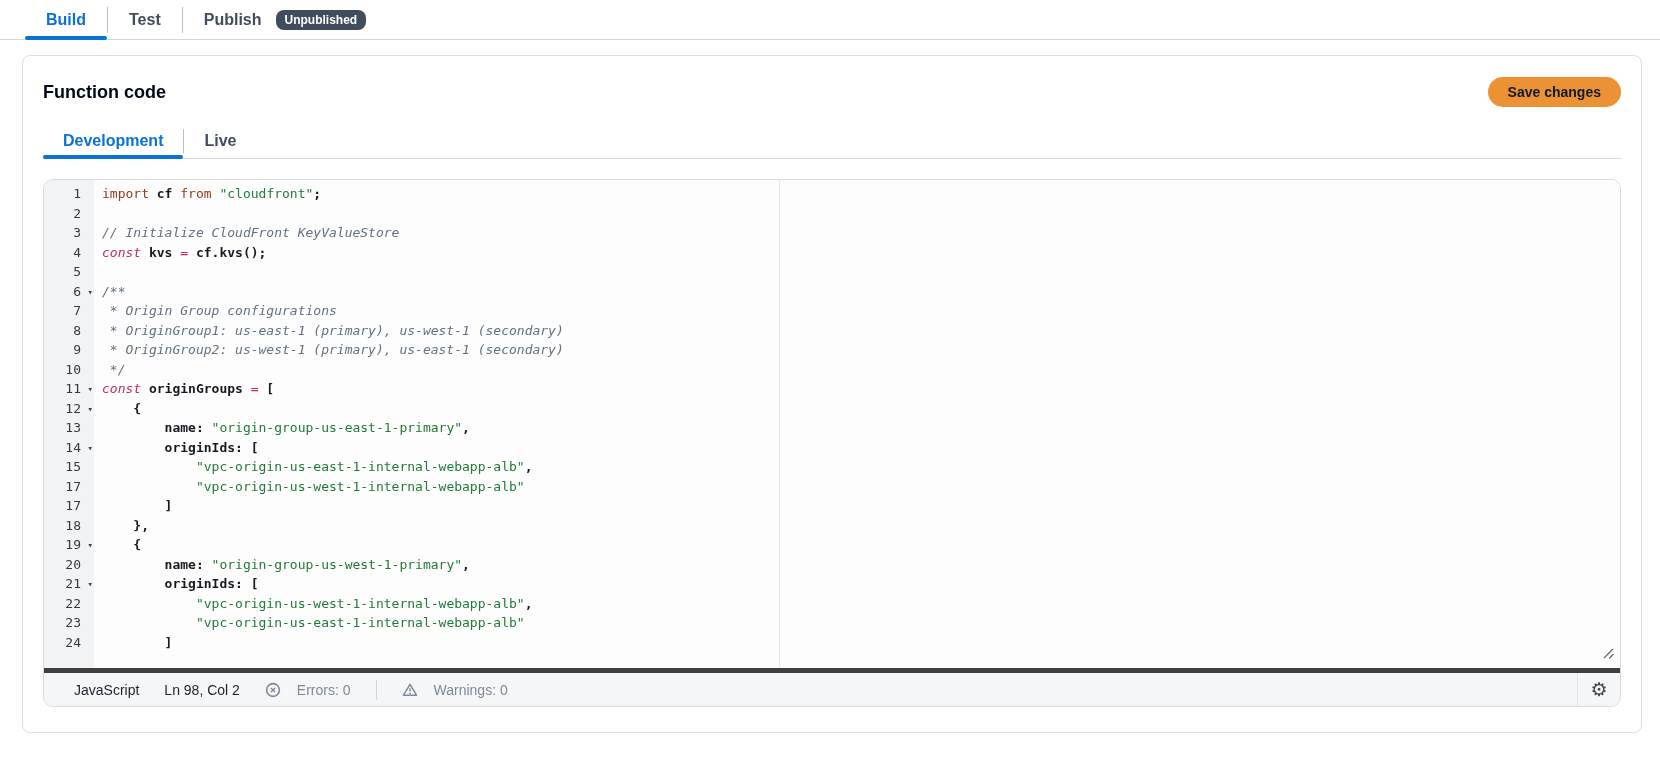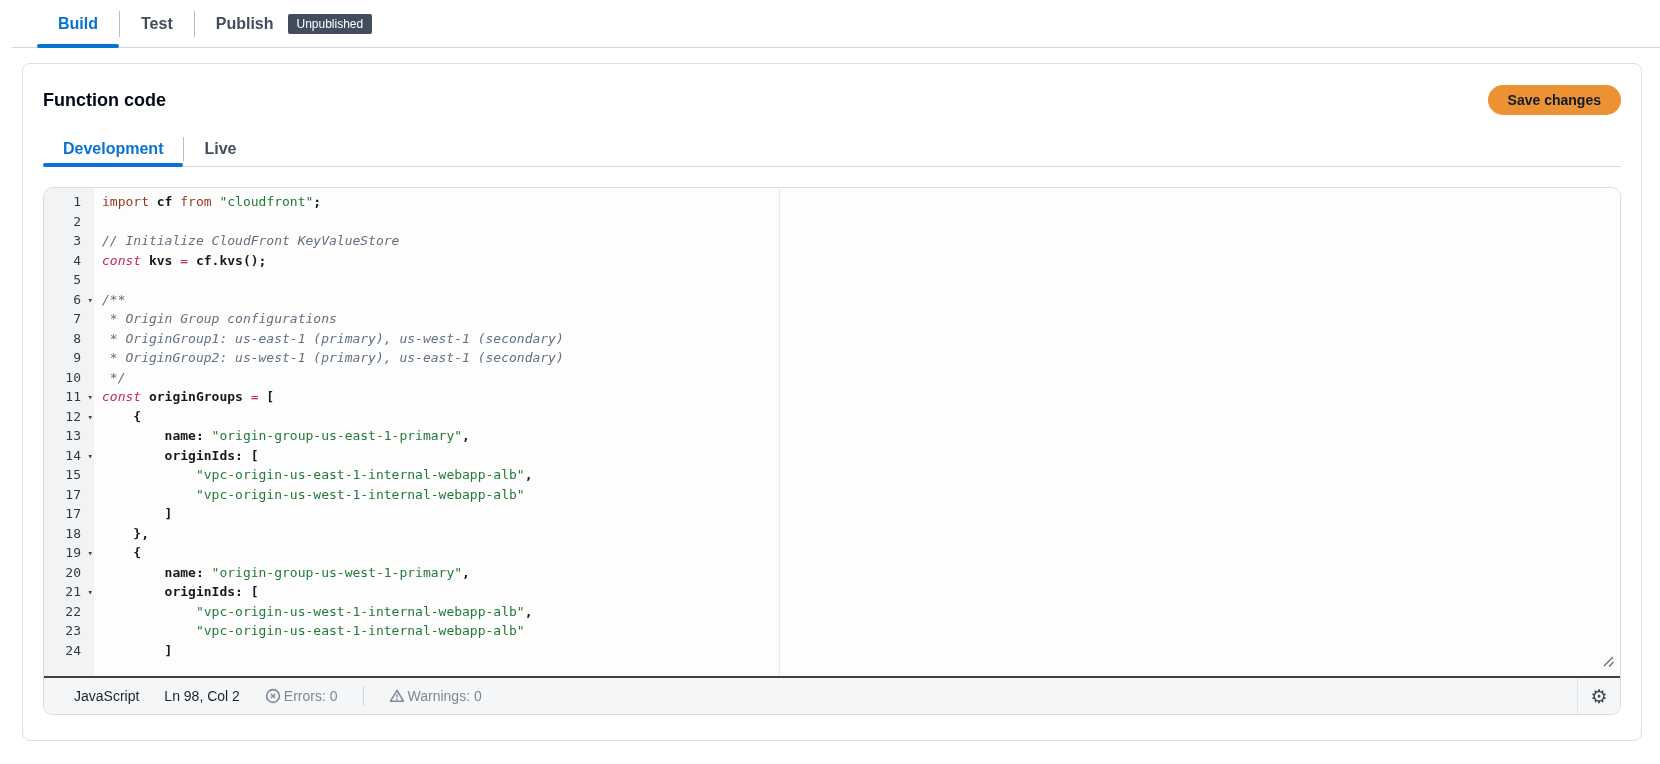--- a/index.html
+++ b/index.html
@@ -7,26 +7,26 @@
   body {
     width:1660px; height:764px;
     background:#ffffff;
     font-family:"Liberation Sans", sans-serif;
     color:#16191f;
     overflow:hidden;
     position:relative;
   }
 
   
-  .page-tabs { display:flex; align-items:center; height:48px; padding-left:25px; border-bottom:1px solid #d5d9de;margin-left:12px; }
+  .page-tabs { display:flex; align-items:center; height:40px; padding-left:25px; border-bottom:1px solid #d5d9de; }
   .ptab { position:relative; height:100%; display:flex; align-items:center; padding:0 21px; font-weight:700; font-size:16px; color:#414d5c; cursor:pointer; }
   .ptab.active { color:#0972d3; }
   .ptab.active::after { content:""; position:absolute; left:0; right:0; bottom:-1px; height:4px; background:#0972d3; border-radius:3px; }
   .ptab-divider { width:1px; height:26px; background:#b6bec9; }
-  .badge { margin-left:14px; background:#414d5c; color:#ffffff; font-size:12px; font-weight:400; padding:3px 9px; border-radius:2px; line-height:14px; }
+  .badge { margin-left:14px; background:#414d5c; color:#ffffff; font-size:12px; font-weight:700; padding:3px 9px; border-radius:8px; line-height:14px; }
 
   
   .card { margin:15px 18px 0 22px; height:678px; border:1px solid #dcdfe4; border-radius:8px; background:#fff; padding:20px; }
   .card-header { display:flex; justify-content:space-between; align-items:center; height:32px; }
   .card-title { font-size:18px; font-weight:700; color:#000716; }
   .save-btn { background:#ec9134; color:#0f1b2a; border:none; border-radius:20px; height:30px; padding:0 20px; font-family:"Liberation Sans",sans-serif; font-size:14px; font-weight:700; cursor:pointer; }
 
   
   .inner-tabs { display:flex; align-items:center; height:35px; margin-top:16px; border-bottom:1px solid #d5d9de; }
   .itab { position:relative; height:100%; display:flex; align-items:center; padding:0 20px; font-weight:700; font-size:16px; color:#414d5c; cursor:pointer; }
@@ -46,23 +46,23 @@
   .ct { padding-left:8px; }
   .tk-kw1 { color:#94391b; }
   .tk-kw2 { color:#bf2c60; font-style:italic; }
   .tk-op  { color:#bf2c60; }
   .tk-str { color:#217a36; }
   .tk-com { color:#62707f; font-style:italic; }
   .tk-txt { color:#16191f;font-weight:bold; }
   .resize-handle { position:absolute; right:6px; bottom:5px; cursor:nwse-resize; }
 
   
-  .status-bar { flex:none; height:38px; background:#f5f6f7; border-top:2px solid #404040; display:flex; align-items:center; font-size:14px; }
+  .status-bar { flex:none; height:38px; background:#f5f6f7; border-top:5px solid #404040; display:flex; align-items:center; font-size:14px; }
   .sb-left { display:flex; align-items:center; gap:25px; padding-left:30px; color:#1b232e; }
-  .sb-muted { display:flex; align-items:center; gap:3px; color:#7d8998;text-align:center; }
+  .sb-muted { display:flex; align-items:center; gap:16px; color:#7d8998;text-align:center; }
   .sb-divider { width:1px; height:20px; background:#d1d6dd; }
   .sb-spacer { flex:1; }
   .gear-cell { width:43px; height:100%; border-left:1px solid #e2e5e9; display:flex; align-items:center; justify-content:center; cursor:pointer; }
   .gear-glyph { font-size:19px; color:#424650; line-height:1; }
 </style>
 </head>
 <body>
 
 <div class="page-tabs">
   <div class="ptab active">

